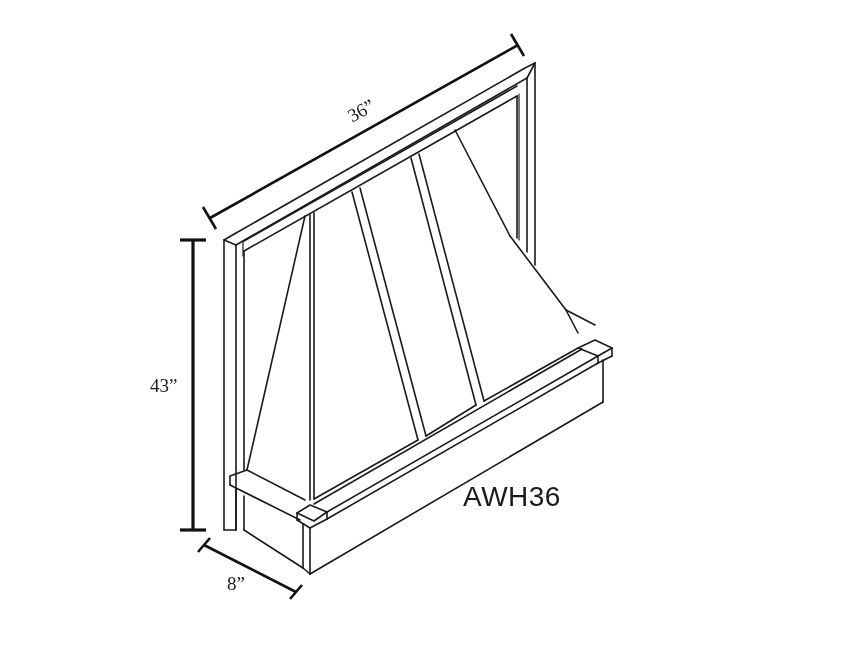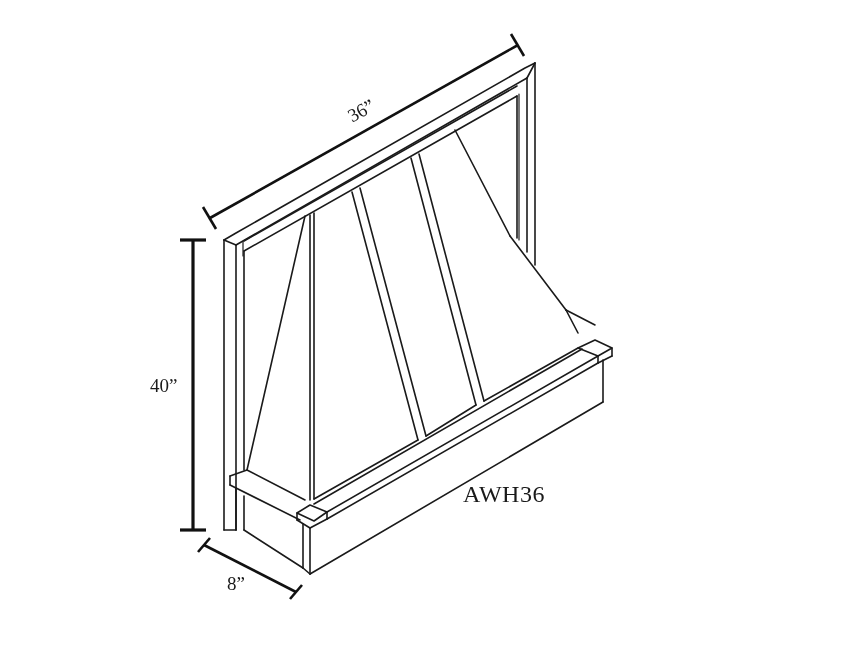--- a/index.html
+++ b/index.html
@@ -3,21 +3,21 @@
   <meta charset="utf-8">
   <style>
     html, body { margin: 0; padding: 0; background: #ffffff; }
     body { width: 857px; height: 653px; position: relative; overflow: hidden; }
     #drawing { position: absolute; left: 0; top: 0; width: 857px; height: 653px; }
     .ln { stroke: #1a1a1a; stroke-width: 1.6; fill: none; stroke-linecap: round; stroke-linejoin: round; }
     .thin { stroke: #1a1a1a; stroke-width: 1.2; fill: none; stroke-linecap: round; }
     .dim { stroke: #111; stroke-width: 2.6; fill: none; stroke-linecap: butt; }
     .dimthick { stroke: #111; stroke-width: 3.2; fill: none; }
     .lbl { position: absolute; font-family: "Liberation Serif", "DejaVu Serif", serif; color: #1a1a1a; font-size: 19px; white-space: nowrap; }
-    .model { position: absolute; font-family: Liberation Serif, serif; color: #1a1a1a; font-size: 24px; letter-spacing: 0.5px; }
+    .model { position: absolute; font-family: Liberation Sans, sans-serif; color: #1a1a1a; font-size: 28px; letter-spacing: 0.5px; }
   </style>
 </head>
 <body>
 
 <svg id="drawing" viewBox="0 0 857 653" xmlns="http://www.w3.org/2000/svg">
 
   <g>
     <line class="dim" x1="210" y1="218" x2="518" y2="45"></line>
     <line class="dim" x1="203" y1="207" x2="216" y2="229"></line>
     <line class="dim" x1="511" y1="34" x2="524" y2="56"></line>
@@ -110,17 +110,17 @@
     <line class="ln" x1="612" y1="348" x2="612" y2="356"></line>
     <line class="ln" x1="612" y1="356" x2="598" y2="363"></line>
     <line class="ln" x1="598" y1="356" x2="598" y2="363"></line>
     <line class="ln" x1="603" y1="360" x2="603" y2="402"></line>
   </g>
 
 </svg>
 
 <div class="lbl" style="left:344px; top:108px; transform: rotate(-29deg); transform-origin: left top;">36”</div>
 
-<div class="lbl" style="left:150px; top:375px;">40”</div>
+<div class="lbl" style="left:150px; top:375px;">43”</div>
 
 <div class="lbl" style="left:227px; top:573px;">8”</div>
 
 <div class="model" style="left:463px; top:481px;">AWH36</div>
 
 </body></html>

